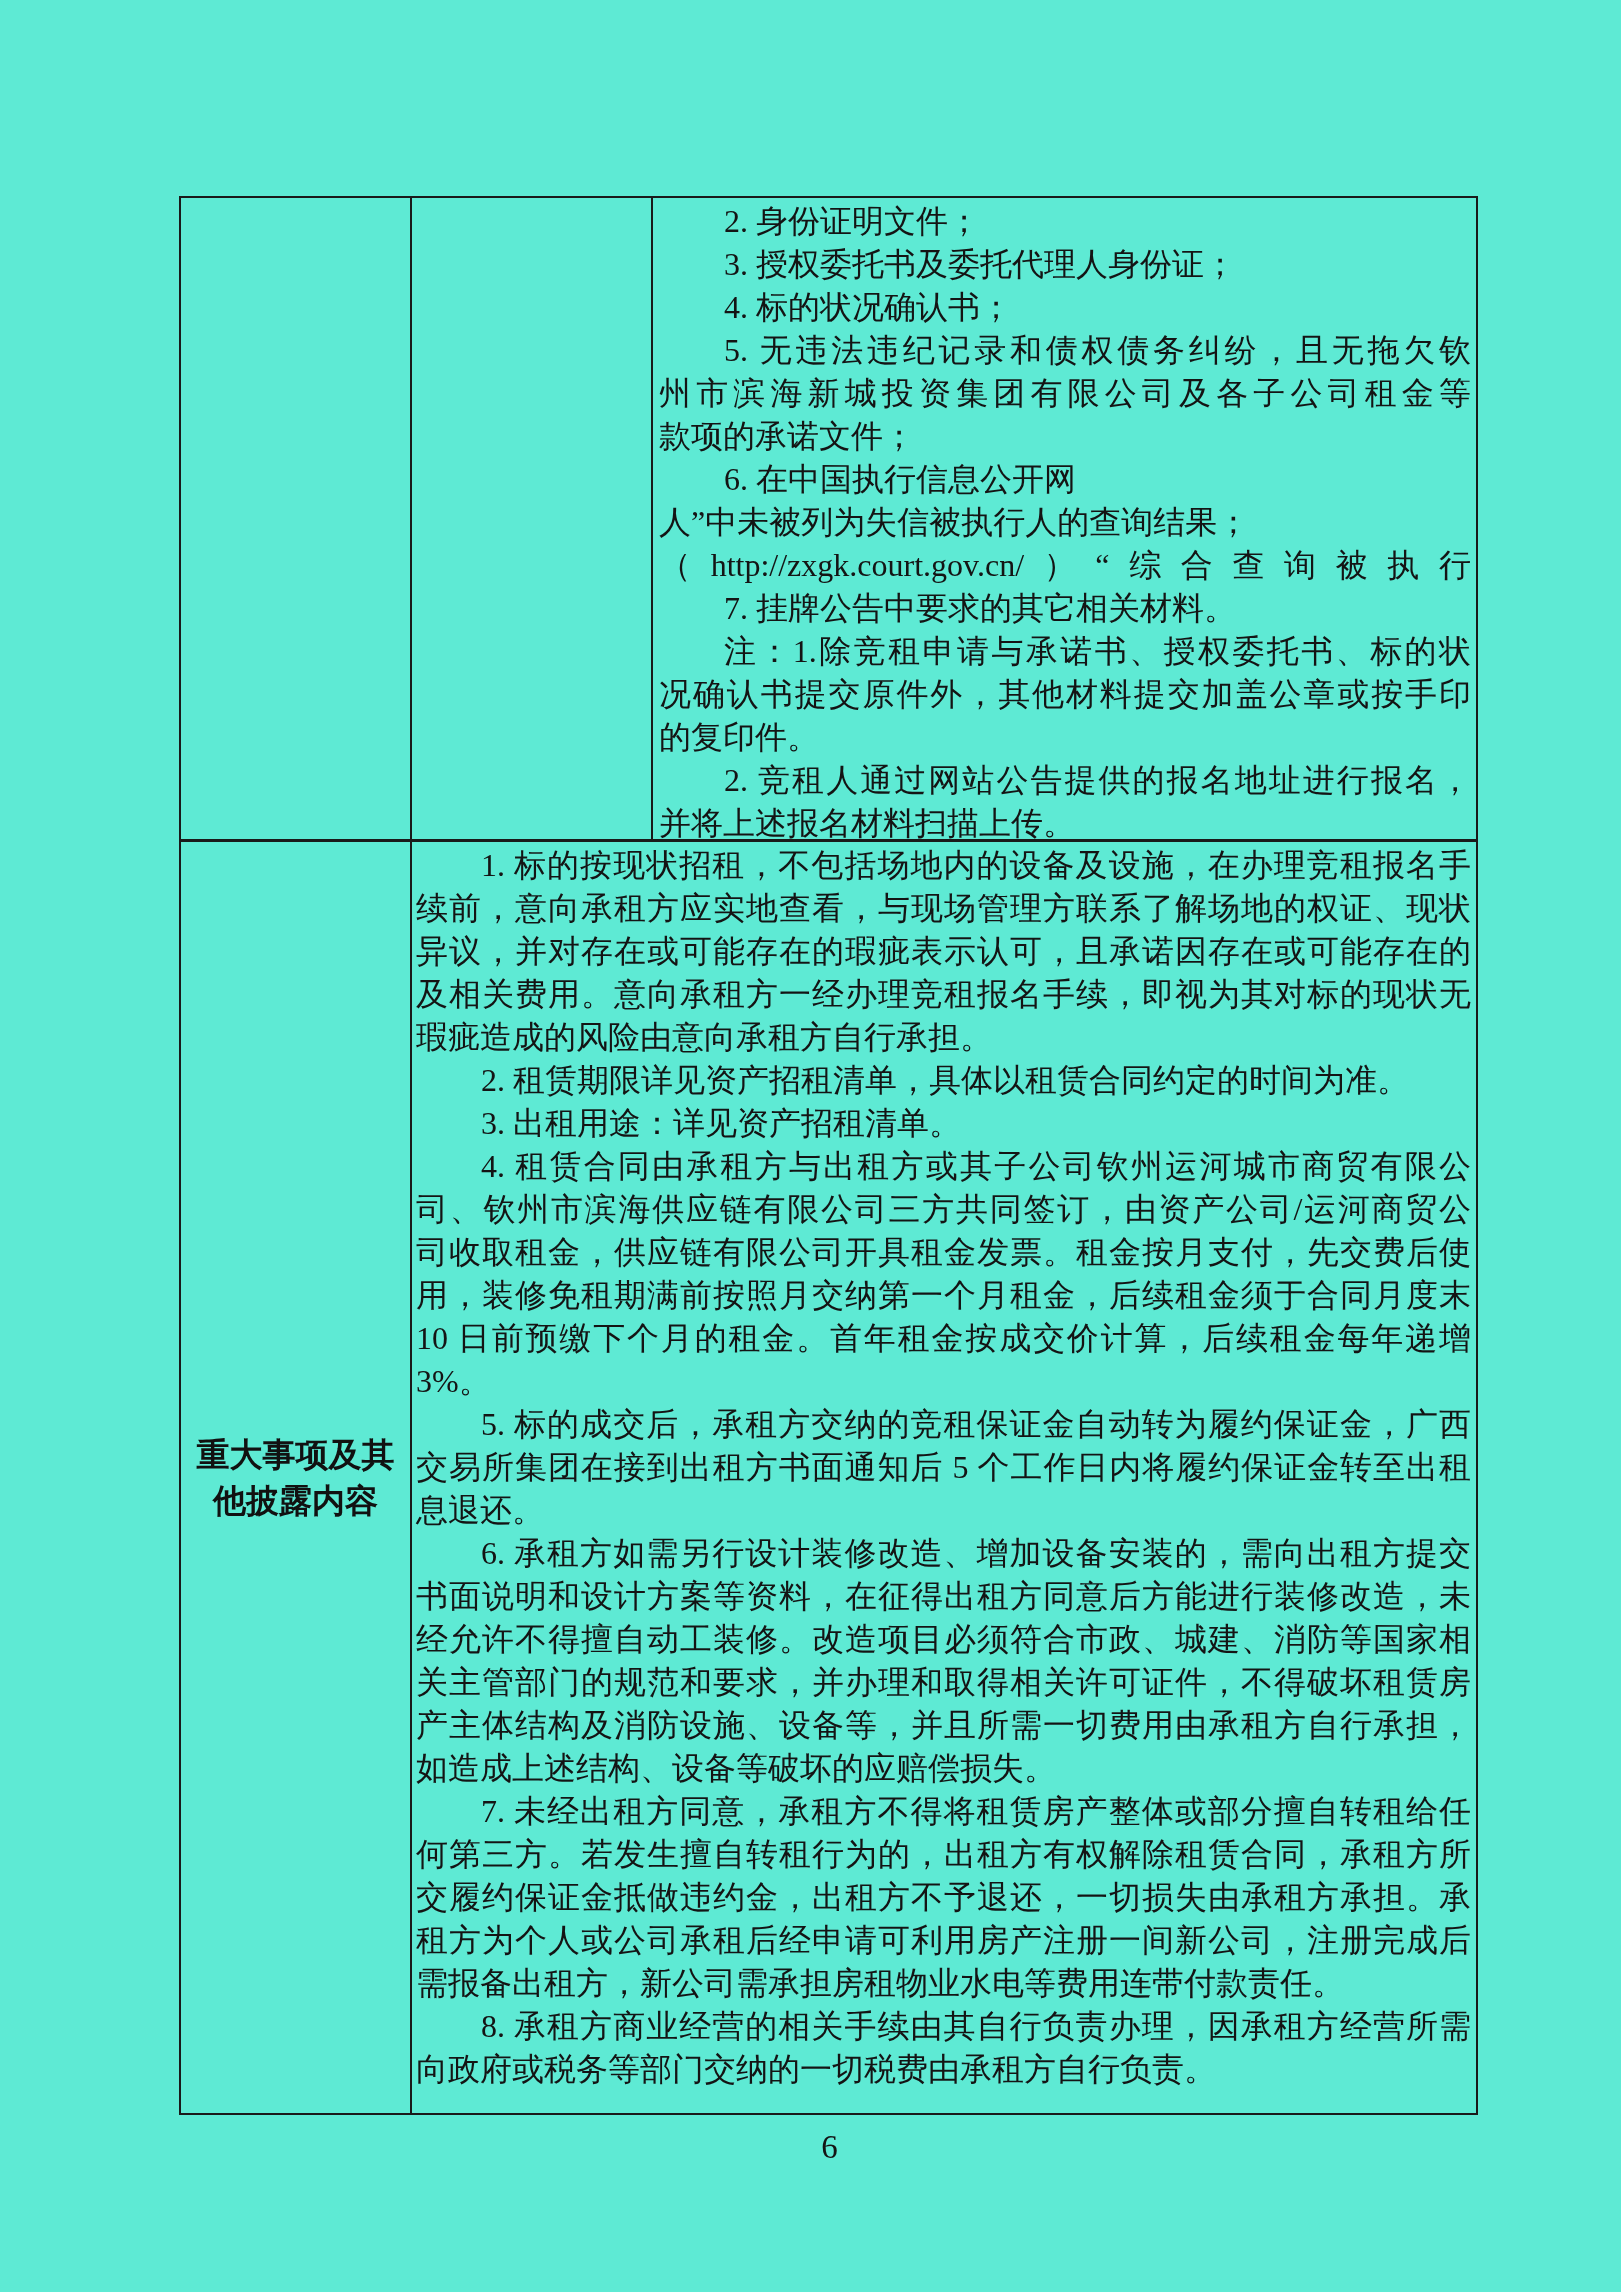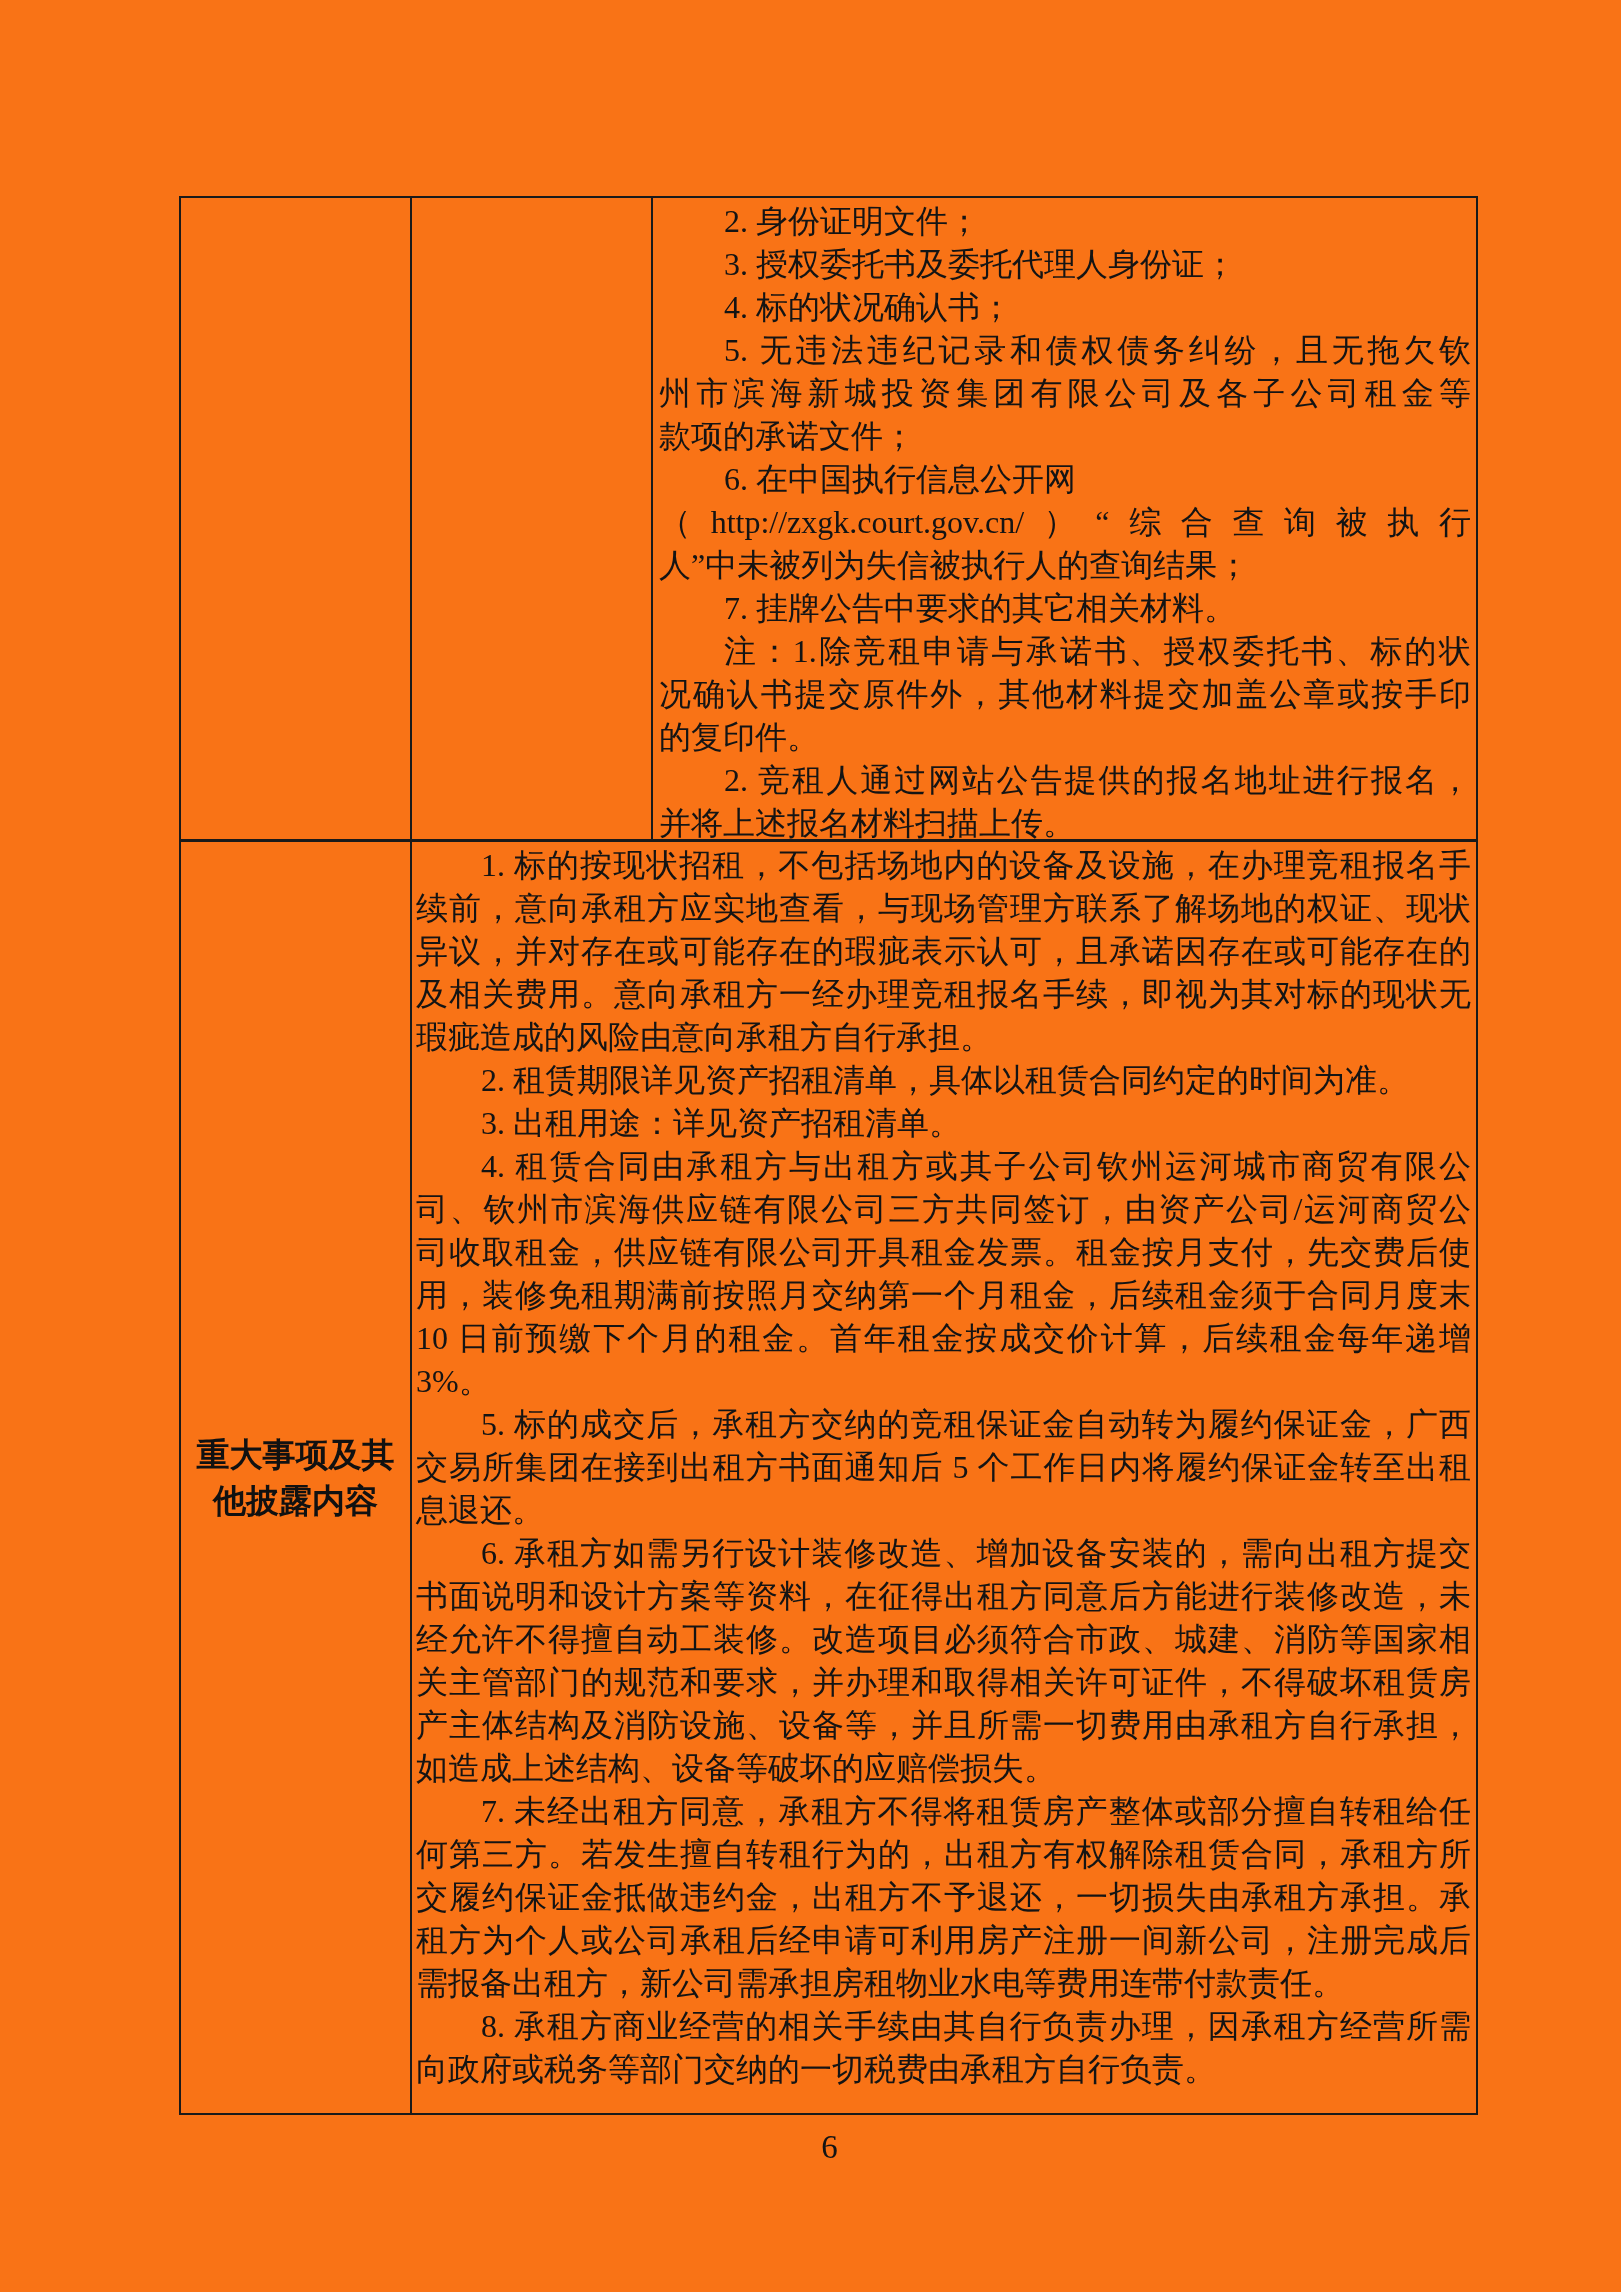--- a/index.html
+++ b/index.html
@@ -3,21 +3,21 @@
 <meta charset="utf-8">
 <style>
   html, body {
     margin: 0; padding: 0;
     background: #e8e8e8;
   }
   .page {
     position: relative;
     width: 1621px;
     height: 2293px;
-    background: #f97316;
+    background: #5eead4;
     font-family: "Liberation Serif", "DejaVu Serif", serif;
     color: #141414;
     overflow: hidden;
   }
   .doc-table {
     position: absolute;
     left: 179px;
     top: 196px;
     width: 1295px;   
     height: 1915px;  
@@ -101,22 +101,22 @@
     <div class="hline h1"></div>
 
     <div class="cell-text upper-content">
         <div class="tline ind">2. 身份证明文件；</div>
         <div class="tline ind">3. 授权委托书及委托代理人身份证；</div>
         <div class="tline ind">4. 标的状况确认书；</div>
         <div class="tline fill ind">5. 无违法违纪记录和债权债务纠纷，且无拖欠钦</div>
         <div class="tline fill">州市滨海新城投资集团有限公司及各子公司租金等</div>
         <div class="tline">款项的承诺文件；</div>
         <div class="tline ind">6. 在中国执行信息公开网</div>
+        <div class="tline">人”中未被列为失信被执行人的查询结果；</div>
         <div class="tline fill">（http://zxgk.court.gov.cn/）“综合查询被执行</div>
-        <div class="tline">人”中未被列为失信被执行人的查询结果；</div>
         <div class="tline ind">7. 挂牌公告中要求的其它相关材料。</div>
         <div class="tline fill ind">注：1.除竞租申请与承诺书、授权委托书、标的状</div>
         <div class="tline fill">况确认书提交原件外，其他材料提交加盖公章或按手印</div>
         <div class="tline">的复印件。</div>
         <div class="tline fill ind">2. 竞租人通过网站公告提供的报名地址进行报名，</div>
         <div class="tline">并将上述报名材料扫描上传。</div>
       </div>
 
     <div class="label-cell">
         <div class="hline-txt">重大事项及其</div>

